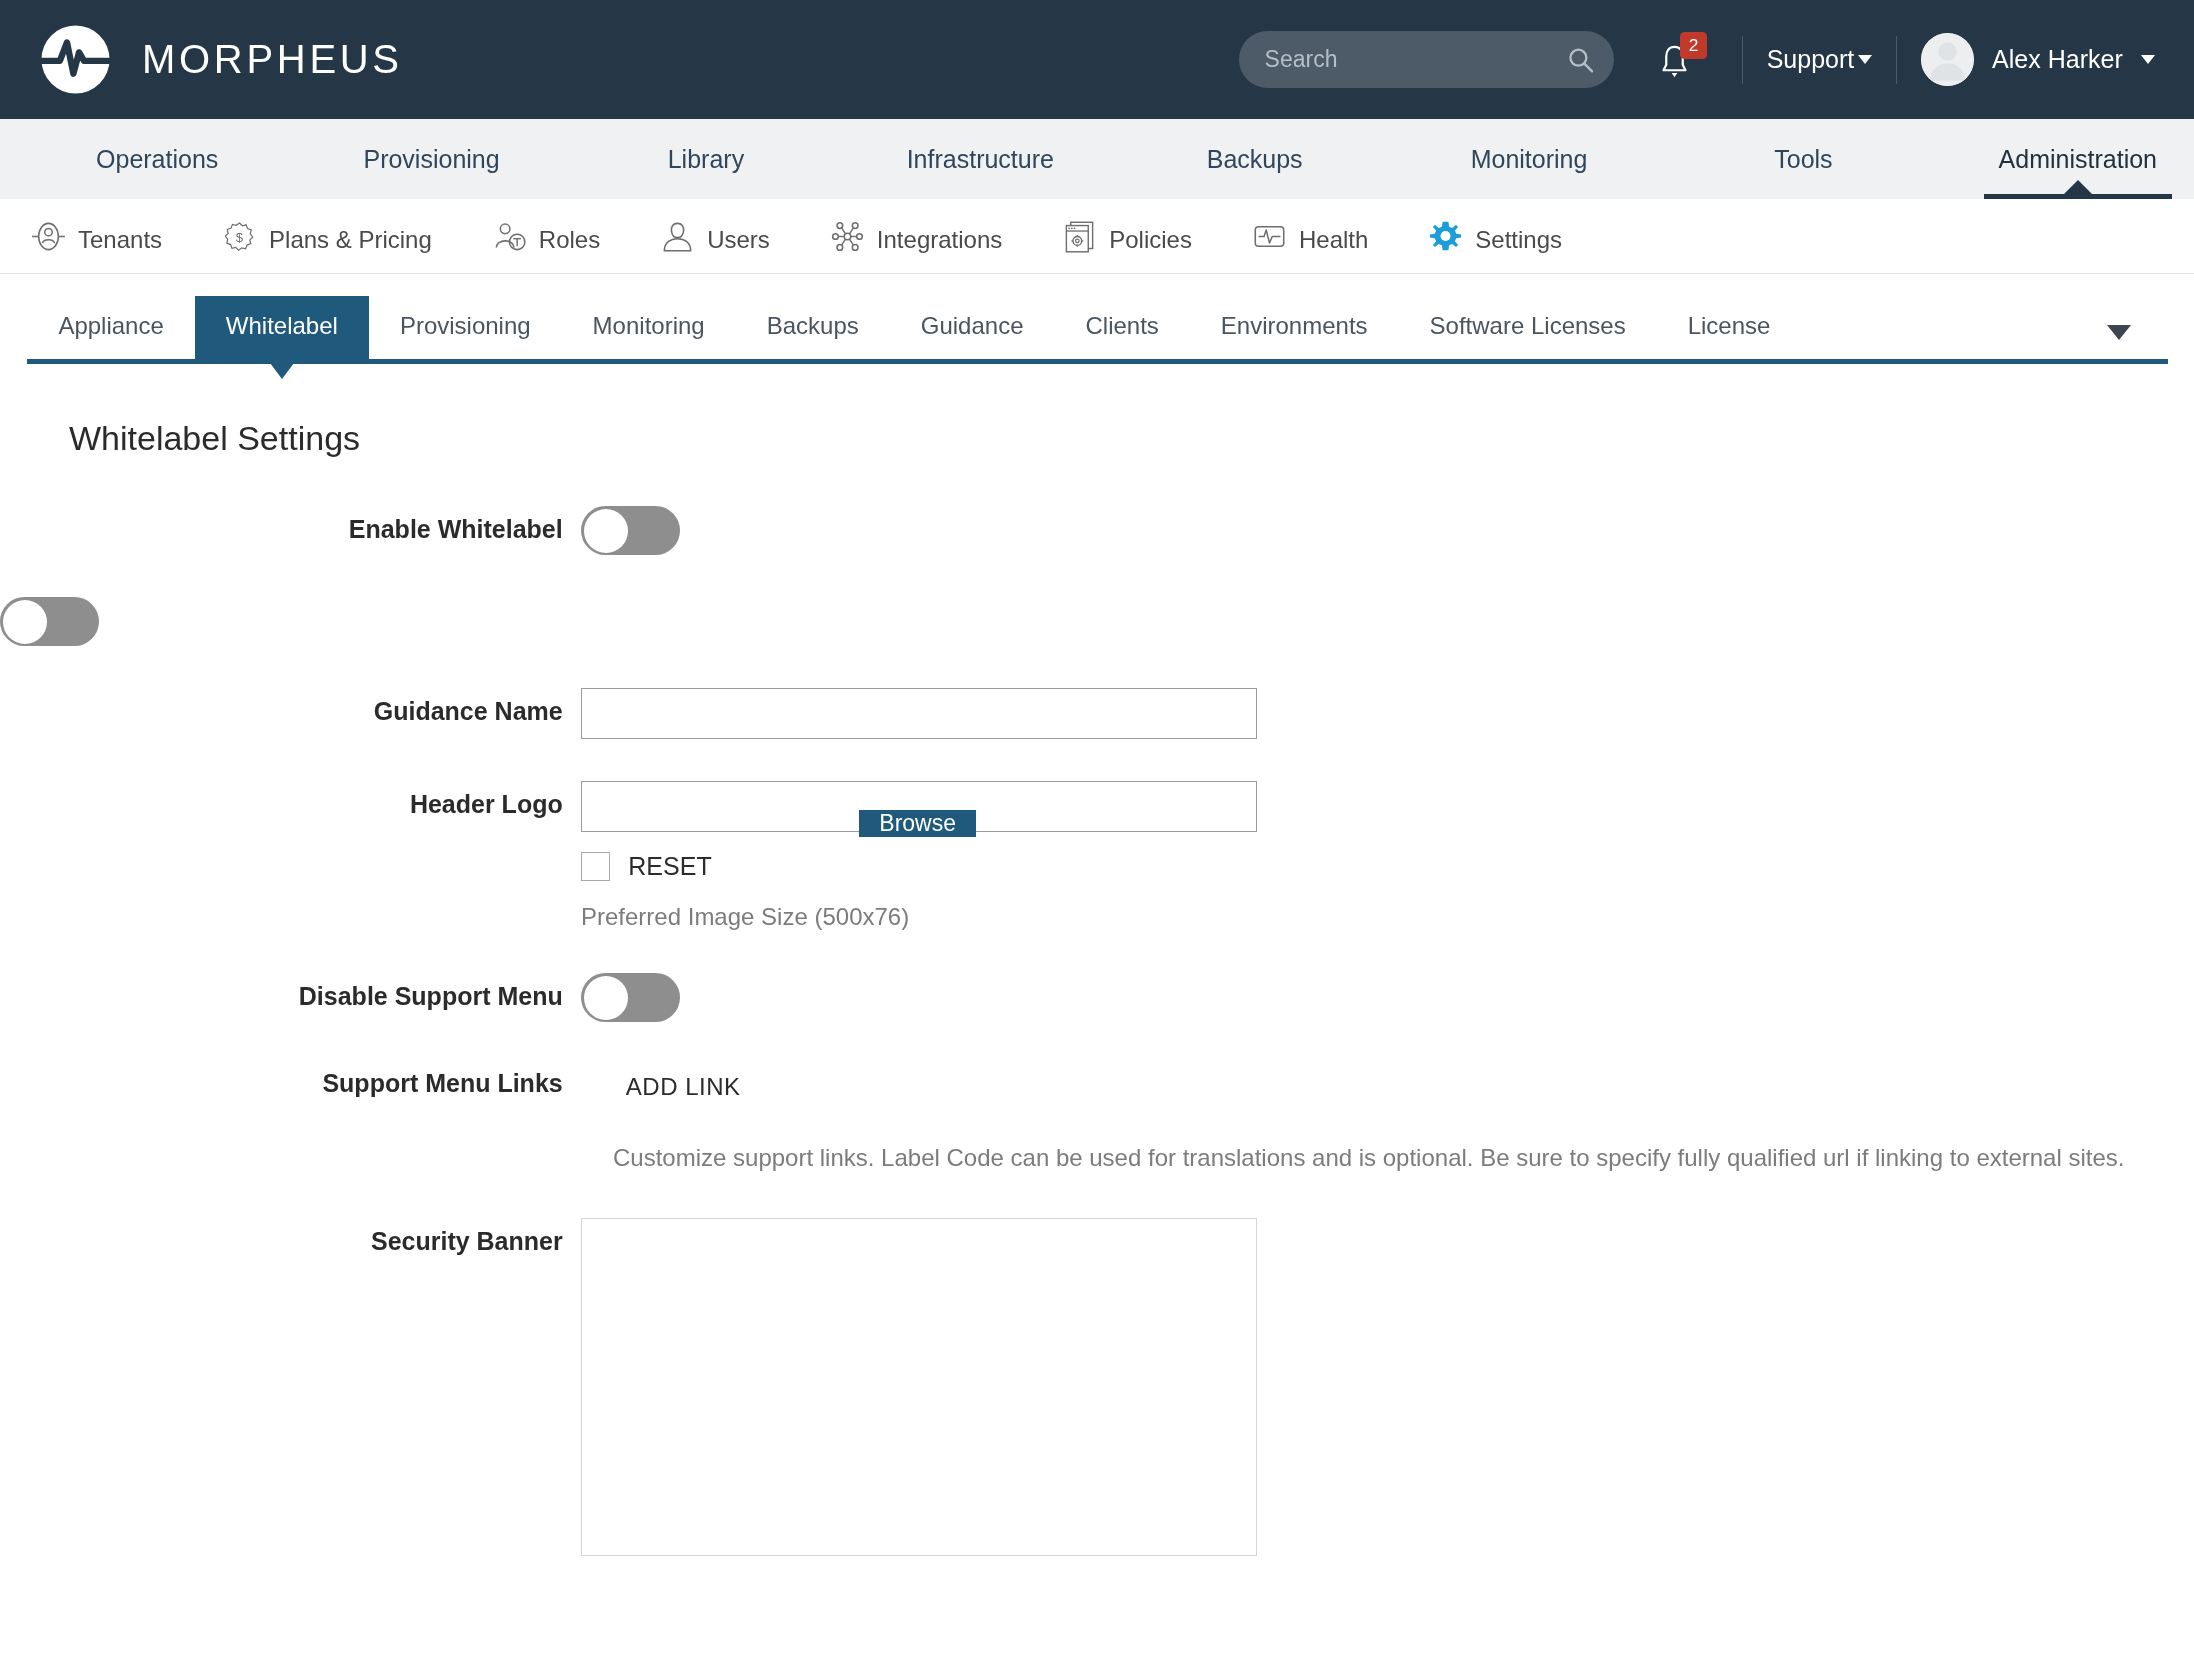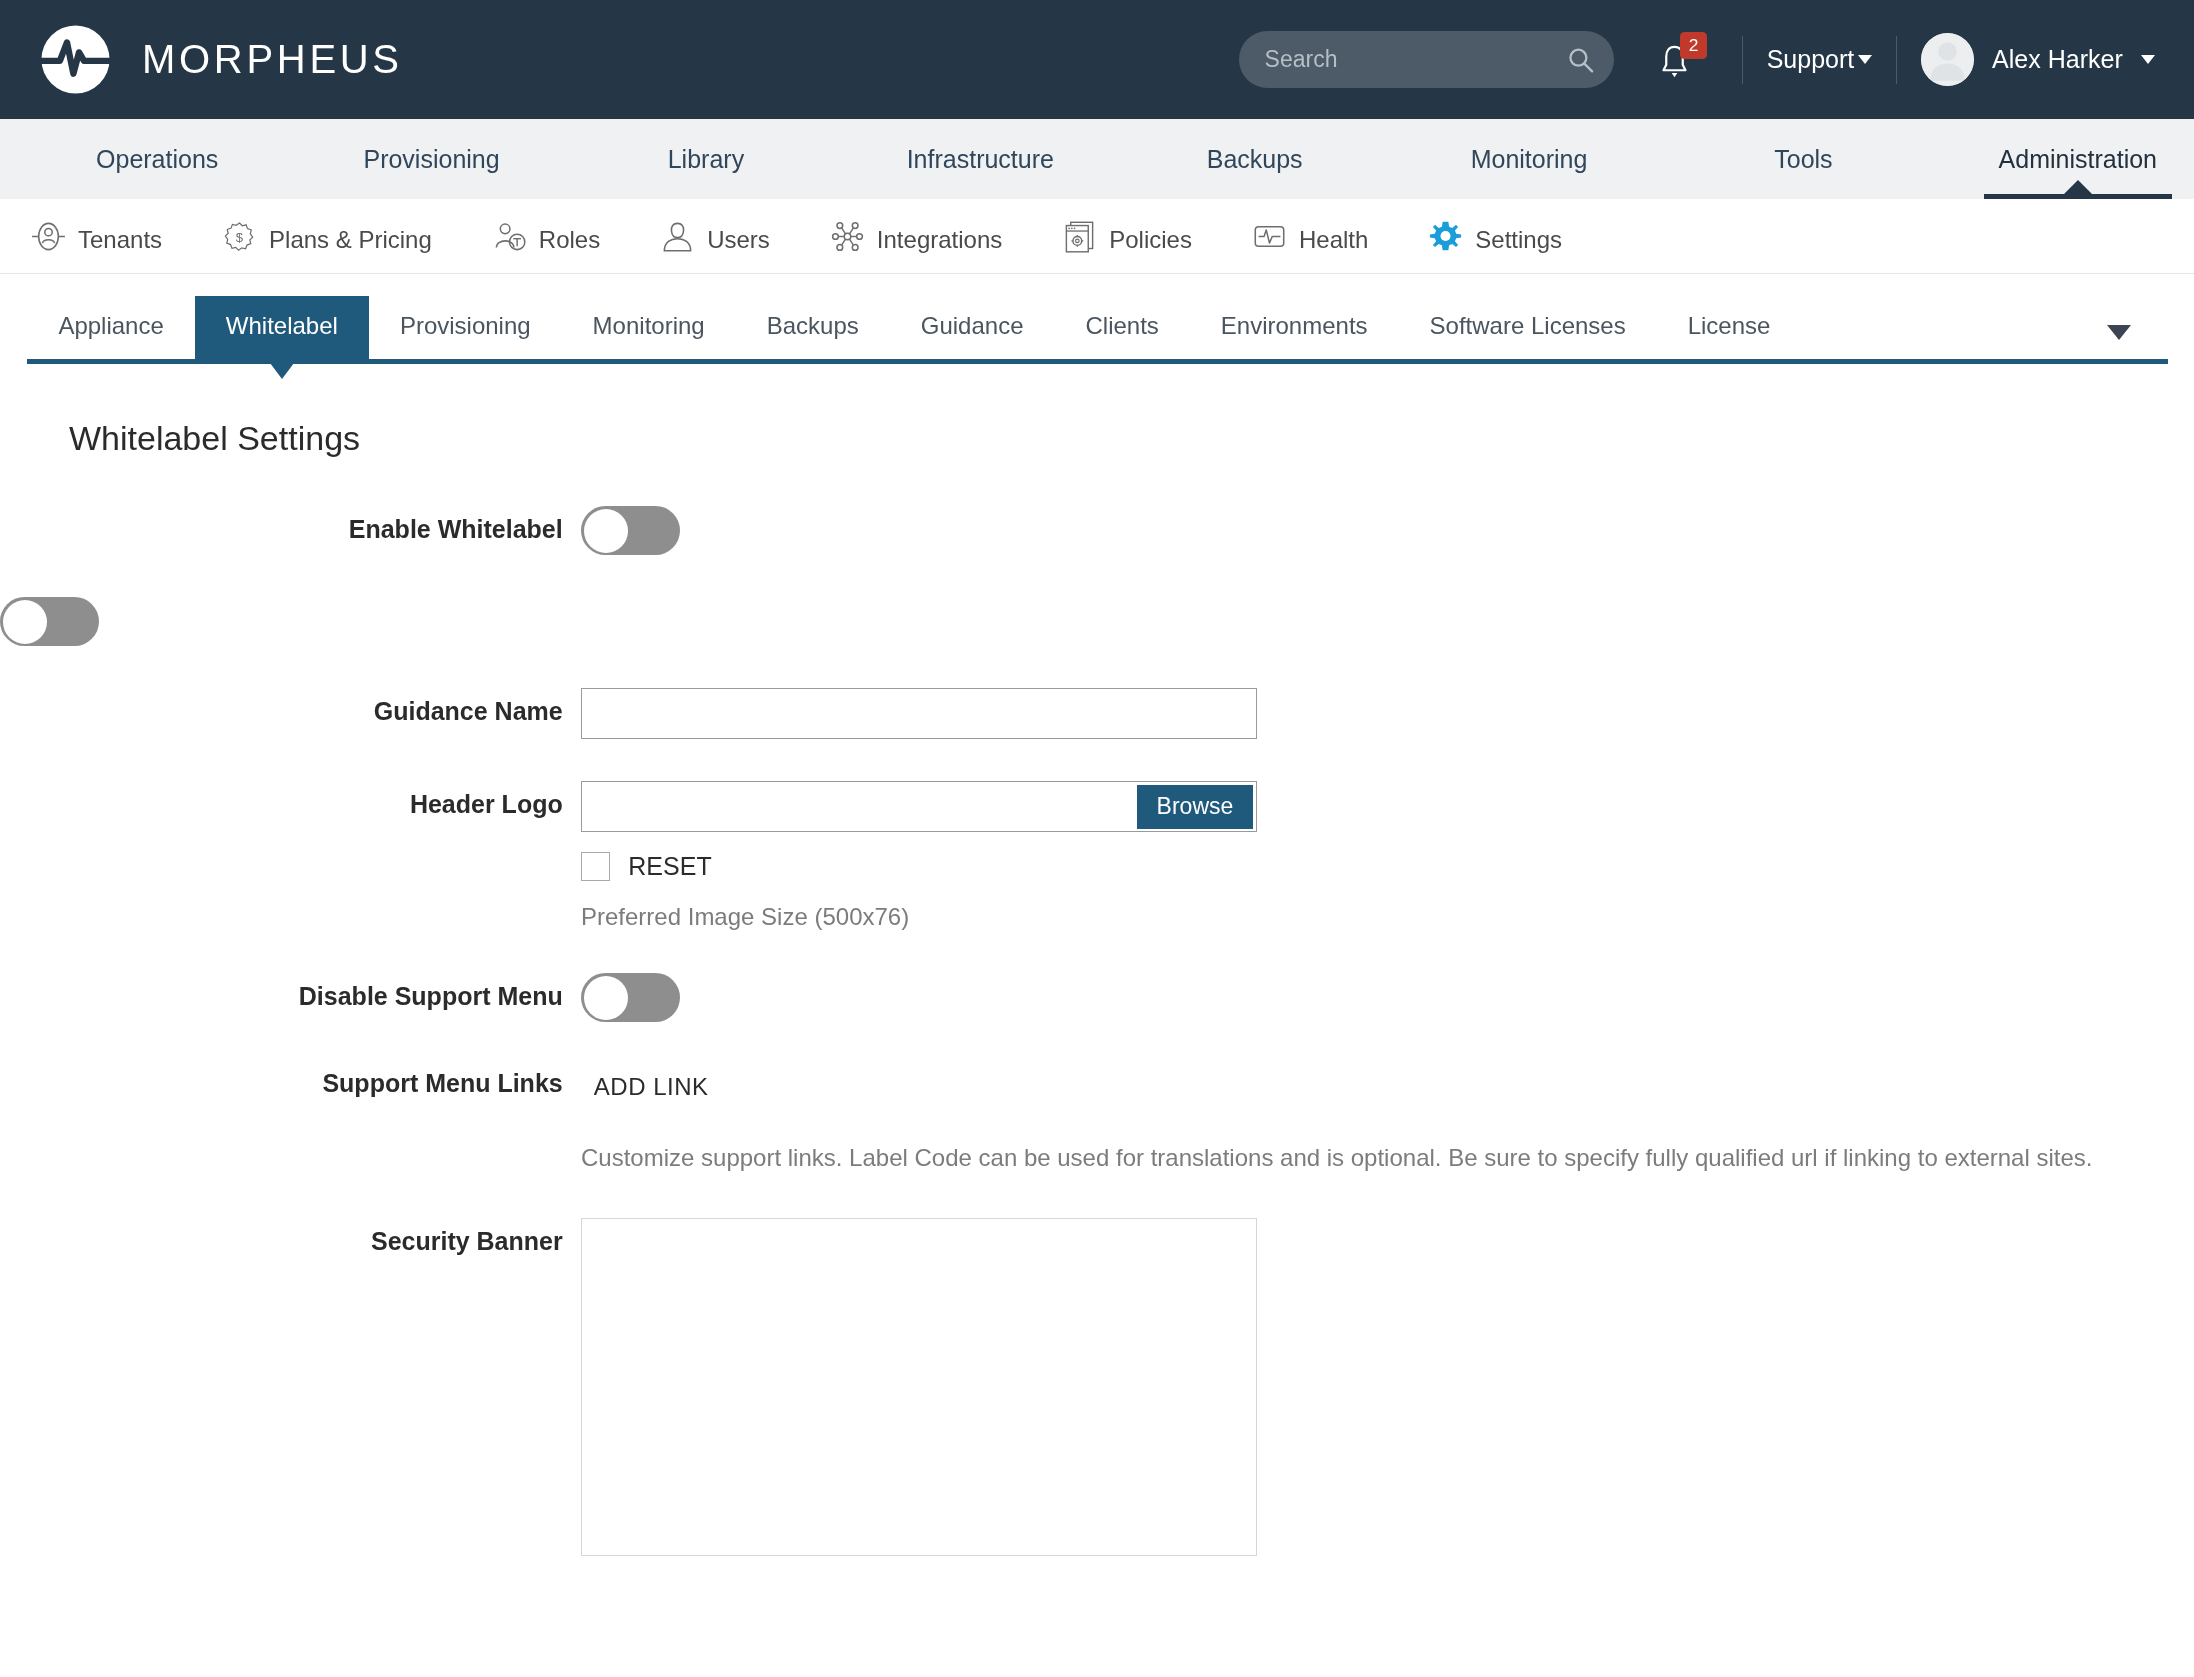--- a/index.html
+++ b/index.html
@@ -248,20 +248,21 @@
     display: block;
   }
 
   .file-wrap {
     width: 676px; height: 51px;
     border: 1.8px solid #9a9a9a;
     background: #ffffff;
     position: relative;
     display: flex;
     align-items: center;
+    flex-direction: column;
   }
   .file-text {
     flex: 1; height: 100%;
     border: none; outline: none;
     font-size: 24px; padding: 0 12.8px;
     font-family: "Liberation Sans", sans-serif;
   }
   .browse-btn {
     background: #1f5a7d;
     color: #ffffff;
@@ -581,21 +582,21 @@
 
   <div class="frow" style="margin-top:20px;">
     <div class="flabel">Disable Support Menu</div>
     <div class="fctl">
       <span class="toggle">
         <span class="knob"></span>
       </span>
     </div>
   </div>
 
-  <div class="frow" style="margin-top:15px;">
+  <div class="frow" style="margin-top:15px;gap:32px;">
     <div class="flabel" style="padding-top:7.3px;">Support Menu Links</div>
     <div class="fctl">
       <button class="addlink-btn">ADD LINK</button>
       <p class="helptext">Customize support links. Label Code can be used for translations and is optional. Be sure to specify fully qualified url if linking to external sites.</p>
     </div>
   </div>
 
   <div class="frow" style="margin-top:25.6px;">
     <div class="flabel">Security Banner</div>
     <div class="fctl">

